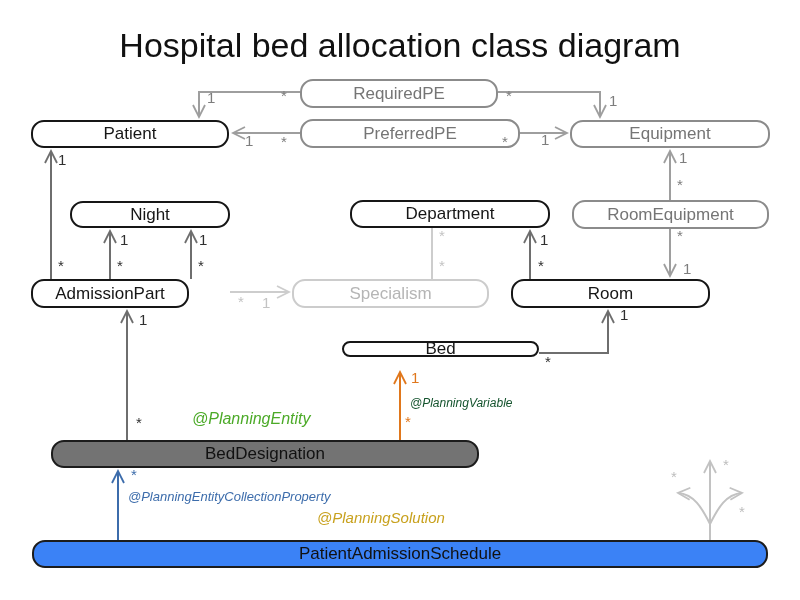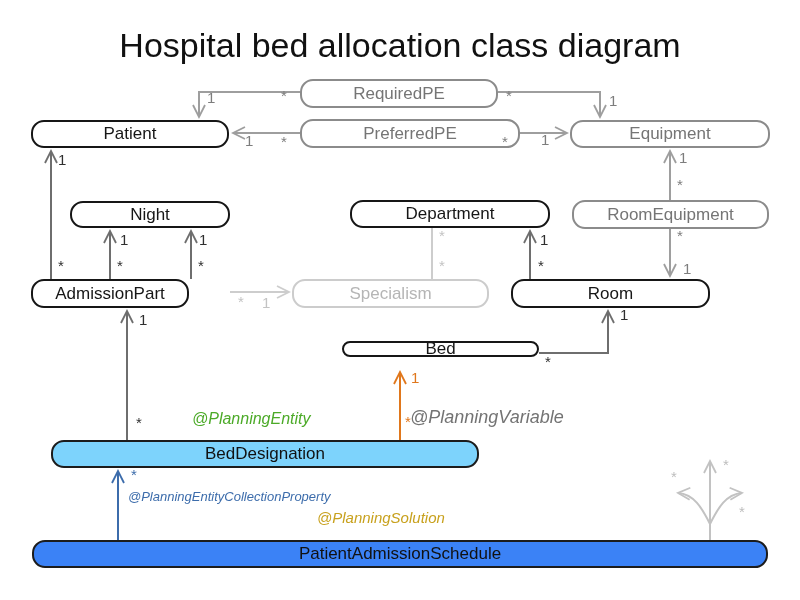--- a/index.html
+++ b/index.html
@@ -6,21 +6,21 @@
   #canvas{position:relative;width:800px;height:600px;background:#ffffff;overflow:hidden;
           font-family:"Liberation Sans",sans-serif;}
   .title{position:absolute;left:0;top:26px;width:800px;text-align:center;
          font-size:34px;color:#111;letter-spacing:0px;}
   svg.lines{position:absolute;left:0;top:0;width:800px;height:600px;}
   .cls{position:absolute;box-sizing:border-box;border:2px solid #161616;border-radius:13px;
        background:#ffffff;display:flex;align-items:center;justify-content:center;
        font-size:17px;color:#161616;white-space:nowrap;}
   .cls.gray{border-color:#8b8b8b;color:#757575;}
   .cls.faint{border-color:#cccccc;color:#b5b5b5;}
-  .cls.green{background:#7dd3fc;border-color:#1c1c1c;color:#111;}
+  .cls.green{background:#737373;border-color:#1c1c1c;color:#111;}
   .cls.yellow{background:#3b82f6;border-color:#1c1c1c;color:#111;}
   .mult{position:absolute;font-size:15px;line-height:1;}
   .c-dark{color:#2f2f2f;}
   .c-gray{color:#7d7d7d;}
   .c-faint{color:#c3c3c3;}
   .c-orange{color:#e0771c;}
   .c-blue{color:#3c6cab;}
   .c-light{color:#bdbdbd;}
   .ann{position:absolute;font-style:italic;line-height:1.1;white-space:nowrap;}
   .ln{fill:none;stroke-width:2;}
@@ -124,17 +124,17 @@
   <span class="mult c-dark" style="left:139px;top:312px">1</span>
   <span class="mult c-dark" style="left:136px;top:415px">*</span>
   <span class="mult c-orange" style="left:411px;top:370px">1</span>
   <span class="mult c-orange" style="left:405px;top:414px">*</span>
   <span class="mult c-blue" style="left:131px;top:467px">*</span>
   <span class="mult c-light" style="left:671px;top:469px">*</span>
   <span class="mult c-light" style="left:723px;top:457px">*</span>
   <span class="mult c-light" style="left:739px;top:504px">*</span>
 
   <span class="ann" style="left:192px;top:410px;font-size:16px;color:#4caa28">@PlanningEntity</span>
-  <span class="ann" style="left:410px;top:408px;font-size:18px;color:#737373">@PlanningVariable</span>
+  <span class="ann" style="left:410px;top:397px;font-size:12px;color:#14532d">@PlanningVariable</span>
   <span class="ann" style="left:128px;top:490px;font-size:13px;color:#3c6cab">@PlanningEntityCollectionProperty</span>
   <span class="ann" style="left:317px;top:510px;font-size:15px;color:#c8a11d">@PlanningSolution</span>
 
 </div>
 
 </body></html>

